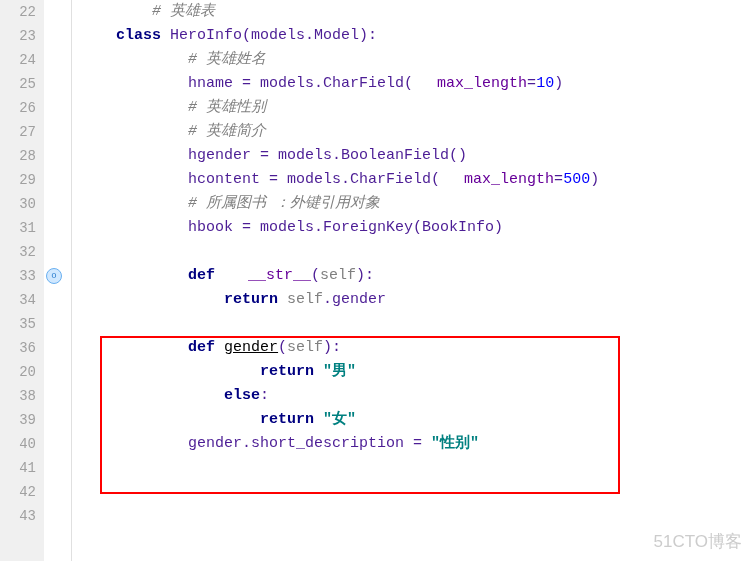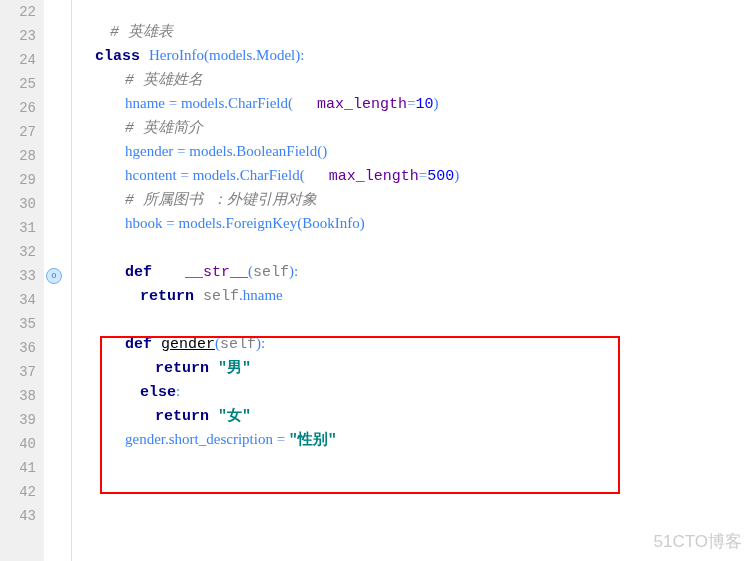--- a/index.html
+++ b/index.html
@@ -47,35 +47,34 @@
       border-radius: 50%;
       font-size: 9px;
       text-align: center;
       line-height: 14px;
       color: #3080d0;
     }
     .code {
       flex: 1;
       padding-left: 8px;
       position: relative;
-      margin-top: 19px;
     }
     .line {
       height: 24px;
       line-height: 24px;
       white-space: pre;
     }
     .kw { color: #000080; font-weight: bold; }
     .cm { color: #808080; font-style: italic; }
     .fn { color: #000000; text-decoration: underline; }
     .mag { color: #660099; padding-left: 24px; }
     .param { color: #808080; }
     .num { color: #0000ff; text-align: right; }
     .str { color: #008080; font-weight: bold; }
-    .plain { color: #3b82f6; font-family: Liberation Serif, serif; }
+    .plain { color: #4c1d95; }
     .highlight-box {
       position: absolute;
       border: 2px solid #ff0000;
       left: 100px;
       top: 336px;
       width: 520px;
       height: 158px;
       pointer-events: none;
     }
     .watermark {
@@ -100,44 +99,45 @@
       <div class="gutter-line">27</div>
       <div class="gutter-line">28</div>
       <div class="gutter-line">29</div>
       <div class="gutter-line">30</div>
       <div class="gutter-line">31</div>
       <div class="gutter-line">32</div>
       <div class="gutter-line">33</div>
       <div class="gutter-line">34</div>
       <div class="gutter-line">35</div>
       <div class="gutter-line">36</div>
-      <div class="gutter-line">37</div>
+      <div class="gutter-line">20</div>
       <div class="gutter-line">38</div>
       <div class="gutter-line">39</div>
       <div class="gutter-line">40</div>
       <div class="gutter-line">41</div>
       <div class="gutter-line">42</div>
       <div class="gutter-line">43</div>
     </div>
   <div class="fold-col" id="foldcol">
       <div class="override-mark" style="top: 268px;">o</div>
     </div>
   <div class="code" id="code">
       <div class="line"><span class="plain">        </span><span class="cm"># 英雄表</span></div>
       <div class="line"><span class="plain">    </span><span class="kw">class </span><span class="plain">HeroInfo</span><span class="plain">(</span><span class="plain">models</span><span class="plain">.</span><span class="plain">Model</span><span class="plain">):</span></div>
       <div class="line"><span class="plain">            </span><span class="cm"># 英雄姓名</span></div>
       <div class="line"><span class="plain">            </span><span class="plain">hname </span><span class="plain">= </span><span class="plain">models.CharField(</span><span class="mag">max_length</span><span class="plain">=</span><span class="num">10</span><span class="plain">)</span></div>
+      <div class="line"><span class="plain">            </span><span class="cm"># 英雄性别</span></div>
       <div class="line"><span class="plain">            </span><span class="cm"># 英雄简介</span></div>
       <div class="line"><span class="plain">            </span><span class="plain">hgender </span><span class="plain">= </span><span class="plain">models.BooleanField()</span></div>
       <div class="line"><span class="plain">            </span><span class="plain">hcontent </span><span class="plain">= </span><span class="plain">models.CharField(</span><span class="mag">max_length</span><span class="plain">=</span><span class="num">500</span><span class="plain">)</span></div>
       <div class="line"><span class="plain">            </span><span class="cm"># 所属图书 ：外键引用对象</span></div>
       <div class="line"><span class="plain">            </span><span class="plain">hbook </span><span class="plain">= </span><span class="plain">models.ForeignKey(BookInfo)</span></div>
       <div class="line"><span class="plain"></span></div>
       <div class="line"><span class="plain">            </span><span class="kw">def </span><span class="mag">__str__</span><span class="plain">(</span><span class="param">self</span><span class="plain">):</span></div>
-      <div class="line"><span class="plain">                </span><span class="kw">return </span><span class="param">self</span><span class="plain">.hname</span></div>
+      <div class="line"><span class="plain">                </span><span class="kw">return </span><span class="param">self</span><span class="plain">.gender</span></div>
       <div class="line"><span class="plain"></span></div>
       <div class="line"><span class="plain">            </span><span class="kw">def </span><span class="fn">gender</span><span class="plain">(</span><span class="param">self</span><span class="plain">):</span></div>
       <div class="line"><span class="plain">                    </span><span class="kw">return </span><span class="str">"男"</span></div>
       <div class="line"><span class="plain">                </span><span class="kw">else</span><span class="plain">:</span></div>
       <div class="line"><span class="plain">                    </span><span class="kw">return </span><span class="str">"女"</span></div>
       <div class="line"><span class="plain">            </span><span class="plain">gender.short_description = </span><span class="str">"性别"</span></div>
       <div class="line"><span class="plain"></span></div>
       <div class="line"><span class="plain"></span></div>
     </div>
 </div>

